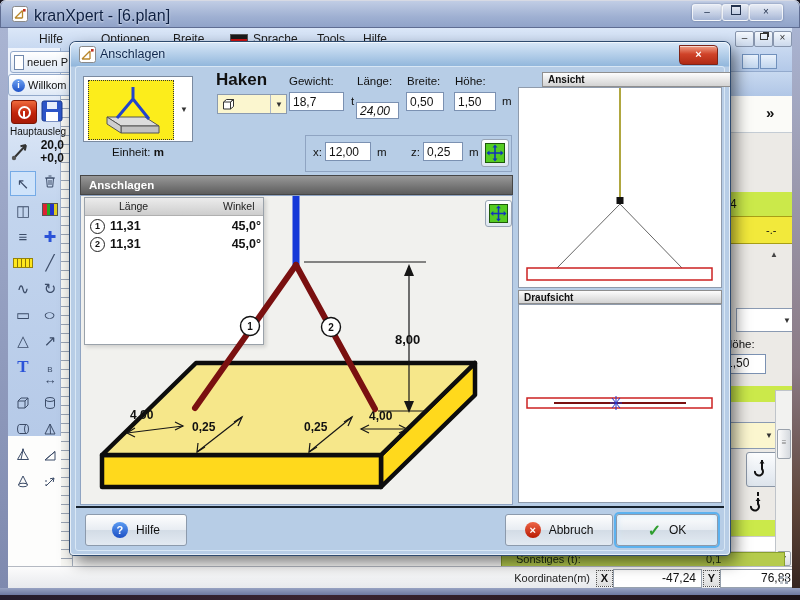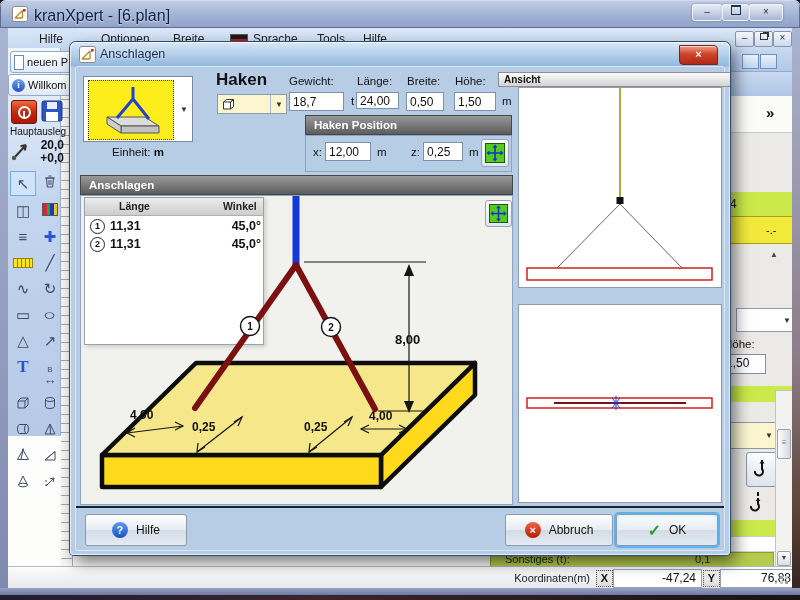--- a/index.html
+++ b/index.html
@@ -83,35 +83,35 @@
     font-weight:bold;font-size:11.5px;padding:3px 0 0 8px;box-sizing:border-box;}
   .grp-bd{border:1px solid #8fa4c2;box-sizing:border-box;}
   .drawarea{background:#f1f1ee;border:1px solid #8fa4c2;box-sizing:border-box;}
   .combo{background:#fbf6cf;border:1px solid #8a9ab0;display:flex;align-items:center;box-sizing:border-box;}
   .combo .sep{width:1px;height:100%;background:#aab6c8;margin-left:auto;}
   .thumb{background:#fff;border:1px solid #7a8aa0;box-sizing:border-box;}
   .thumb-y{background:#fced1b;border:1px dotted #333;}
   .greenbtn{border:1px solid #98a4b4;border-radius:3px;background:linear-gradient(#fff,#dde6ef);
     display:flex;align-items:center;justify-content:center;}
   .tbl{background:#fff;border:1px solid #9aa2aa;box-sizing:border-box;box-shadow:2px 2px 4px rgba(0,0,0,.15);}
-  .tbl-h{background:linear-gradient(#ececec,#cdcdcd);border-bottom:1px solid #b0b0b0;height:17px;font-size:10.5px;color:#222;font-weight:bold;}
+  .tbl-h{background:linear-gradient(#ececec,#cdcdcd);border-bottom:1px solid #b0b0b0;height:17px;font-size:10.5px;color:#222;}
   .tbl-row{height:18px;font-weight:bold;font-size:12.5px;}
   .numc{display:inline-block;width:13px;height:13px;border:1.4px solid #222;border-radius:50%;
     font-size:9px;font-weight:bold;text-align:center;line-height:12px;background:#fff;}
   .panel-h{background:linear-gradient(#fdfdfd,#d3d3d3);border:1px solid #8f8f8f;
     font-weight:bold;font-size:10px;padding:1px 0 0 5px;box-sizing:border-box;color:#111;}
   .vcanvas{background:#fff;border:1px solid #8f9bac;box-sizing:border-box;}
   .dlg-btn{border:1px solid #8c9aac;border-radius:3px;
     background:linear-gradient(#fefefe,#e7ecf2 50%,#d3dce6 51%,#e3eaf2);
     display:flex;align-items:center;justify-content:center;gap:8px;font-size:12px;color:#111;}
   .dlg-btn.ok{box-shadow:0 0 0 2px #5cb2ef,inset 0 0 6px #cfe9fb;}
   .ic-circle{width:16px;height:16px;border-radius:50%;color:#fff;font-weight:bold;font-size:11px;
     text-align:center;line-height:16px;flex:none;}
   .sep-dark{background:#17222e;}
-  .sonst{background:#b5cb4d;border:1px solid #89a02c;font-size:11px;color:#1a2a10;}
+  .sonst{background:#b5cb4d;border:1px solid #89a02c;font-size:11px;color:#1a2a10;margin-left:11px;}
   .grip{width:3px;height:3px;background:#9aa2ac;box-shadow:5px 5px #9aa2ac,-5px 5px transparent, 5px 0 #c0c6cc, 0 5px #c0c6cc;}
 </style>
 </head>
 <body>
 
 <div id="screen">
 
   <div class="a titlebar">
     <svg class="a" style="left:12px;top:6px" width="16" height="16">
       <rect x="0.5" y="0.5" width="15" height="15" rx="2" fill="#fff" stroke="#8a8a8a"></rect>
@@ -353,28 +353,27 @@
       <svg width="14" height="14">
         <path d="M2.5 5 h7 v7 h-7 z M2.5 5 l3 -2.5 h7 l-3 2.5 M9.5 5 l3 -2.5 v7 l-3 2.5" stroke="#333" fill="#fff"></path>
       </svg>
       <span class="sep"></span>
       <span class="dd-ar" style="margin-left:4px">▼</span>
     </div>
     <div class="a lbl" style="left:219px;top:33px">Gewicht:</div>
     <input class="a field" style="left: 219px; top: 50px; width: 55px; height: 19px;" value="18,7">
     <div class="a lbl" style="left:281px;top:53px">t</div>
     <div class="a lbl" style="left:287px;top:33px">Länge:</div>
-    <input class="a field" style="left: 286px; top: 50px; width: 43px; height: 17px;" value="24,00">
+    <input class="a field" style="left: 286px; top: 60px; width: 43px; height: 17px; font-style: italic;" value="24,00">
     <div class="a lbl" style="left:337px;top:33px">Breite:</div>
     <input class="a field" style="left: 336px; top: 50px; width: 38px; height: 19px;" value="0,50">
     <div class="a lbl" style="left:385px;top:33px">Höhe:</div>
     <input class="a field" style="left: 384px; top: 50px; width: 42px; height: 19px;" value="1,50">
     <div class="a lbl" style="left:432px;top:53px">m</div>
 
-    <div class="a grp-h" style="left:235px;top:73px;width:207px;height:20px">Haken Position</div>
     <div class="a grp-bd" style="left:235px;top:93px;width:207px;height:37px"></div>
     <div class="a lbl" style="left:243px;top:104px">x:</div>
     <input class="a field" style="left: 255px; top: 100px; width: 46px; height: 19px;" value="12,00">
     <div class="a lbl" style="left:307px;top:104px">m</div>
     <div class="a lbl" style="left:341px;top:104px">z:</div>
     <input class="a field" style="left: 353px; top: 100px; width: 40px; height: 19px;" value="0,25">
     <div class="a lbl" style="left:399px;top:104px">m</div>
     <div class="a greenbtn" style="left:411px;top:97px;width:26px;height:26px">
       <svg width="20" height="20">
         <rect x="0.5" y="0.5" width="19" height="19" fill="#55cc22" stroke="#1d5a08"></rect>
@@ -451,30 +450,31 @@
         <line x1="210" y1="69" x2="109" y2="212" stroke="var(--sling-red)" stroke-width="6" stroke-linecap="round"></line>
         <line x1="210" y1="69" x2="289" y2="213" stroke="var(--sling-red)" stroke-width="6" stroke-linecap="round"></line>
 
         <circle cx="164" cy="130" r="9.5" fill="#fff" stroke="#111" stroke-width="1.4"></circle>
         <text x="164" y="134" font-size="10" font-weight="bold" text-anchor="middle" fill="#111">1</text>
         <circle cx="245" cy="131" r="9.5" fill="#fff" stroke="#111" stroke-width="1.4"></circle>
         <text x="245" y="135" font-size="10" font-weight="bold" text-anchor="middle" fill="#111">2</text>
       </svg>
     </div>
 
-    <div class="a panel-h" style="left:428px;top:30px;width:236px;height:15px">Ansicht</div>
+    <div class="a panel-h" style="left:472px;top:30px;width:236px;height:15px">Ansicht</div>
     <div class="a vcanvas" style="left:448px;top:45px;width:204px;height:201px">
       <svg width="202" height="199" viewBox="0 0 202 199">
         <line x1="101" y1="0" x2="101" y2="112" stroke="var(--olive-line)" stroke-width="1.5"></line>
         <rect x="97.5" y="109" width="7" height="7" fill="#111"></rect>
         <line x1="101" y1="116" x2="38" y2="180" stroke="#666" stroke-width="1"></line>
         <line x1="101" y1="116" x2="163" y2="180" stroke="#666" stroke-width="1"></line>
         <rect x="8" y="180" width="185" height="12" fill="#fff" stroke="var(--view-red)" stroke-width="1.5"></rect>
       </svg>
     </div>
+    <div class="a panel-h" style="left:448px;top:248px;width:204px;height:14px">Draufsicht</div>
     <div class="a vcanvas" style="left:448px;top:262px;width:204px;height:199px">
       <svg width="202" height="197" viewBox="0 0 202 197">
         <rect x="8" y="93" width="185" height="10" fill="#fff" stroke="var(--view-red)" stroke-width="1.5"></rect>
         <line x1="35" y1="98" x2="167" y2="98" stroke="var(--sling-red)" stroke-width="2"></line>
         <path d="M97 91 v14 M91 98 h12 M93 93 l8 10 M93 103 l8 -10" stroke="#2233cc" stroke-width="1"></path>
       </svg>
     </div>
 
     <div class="a sep-dark" style="left:6px;top:464px;width:648px;height:2px"></div>
     <div class="a dlg-btn" style="left:15px;top:472px;width:100px;height:30px">

